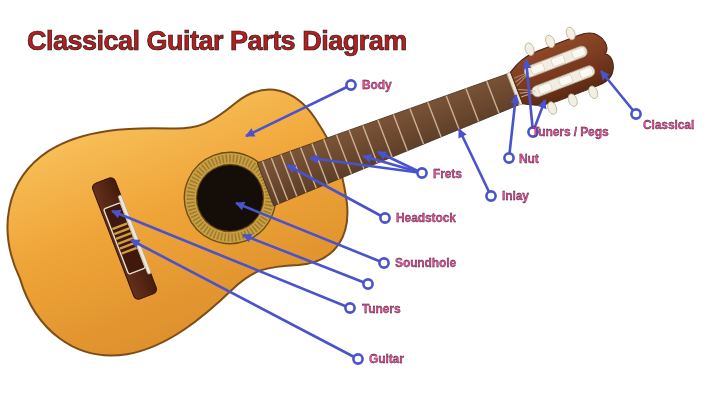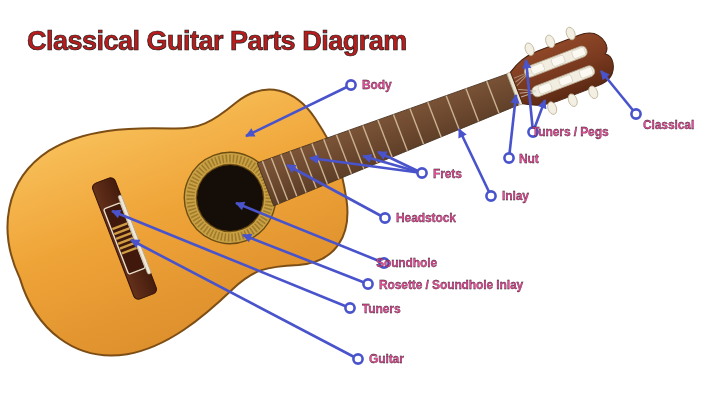--- a/index.html
+++ b/index.html
@@ -186,22 +186,21 @@
       <circle cx="491" cy="196" r="4.6"></circle>
       <circle cx="509" cy="158" r="4.6"></circle>
       <circle cx="533" cy="132" r="4.6"></circle>
       <circle cx="636" cy="114" r="4.6"></circle>
     </g>
   </svg>
 
   <div class="part-label" style="left:362px;top:85px;">Body</div>
   <div class="part-label" style="left:433px;top:174px;">Frets</div>
   <div class="part-label" style="left:396px;top:218px;">Headstock</div>
-  <div class="part-label" style="left:376px;top:263px;">Soundhole</div>
-  <div class="part-label" style="left:379px;top:285px;">Rosette / Soundhole Inlay</div>
+  <div class="part-label" style="left:395px;top:263px;">Soundhole</div>
   <div class="part-label" style="left:362px;top:309px;">Tuners</div>
   <div class="part-label" style="left:369px;top:359px;">Guitar</div>
   <div class="part-label" style="left:502px;top:196px;">Inlay</div>
   <div class="part-label" style="left:519px;top:159px;">Nut</div>
   <div class="part-label" style="left:532px;top:132px;text-align:right;">Tuners / Pegs</div>
   <div class="part-label" style="left:643px;top:125px;">Classical</div>
 
 </div>
 
 </body></html>

